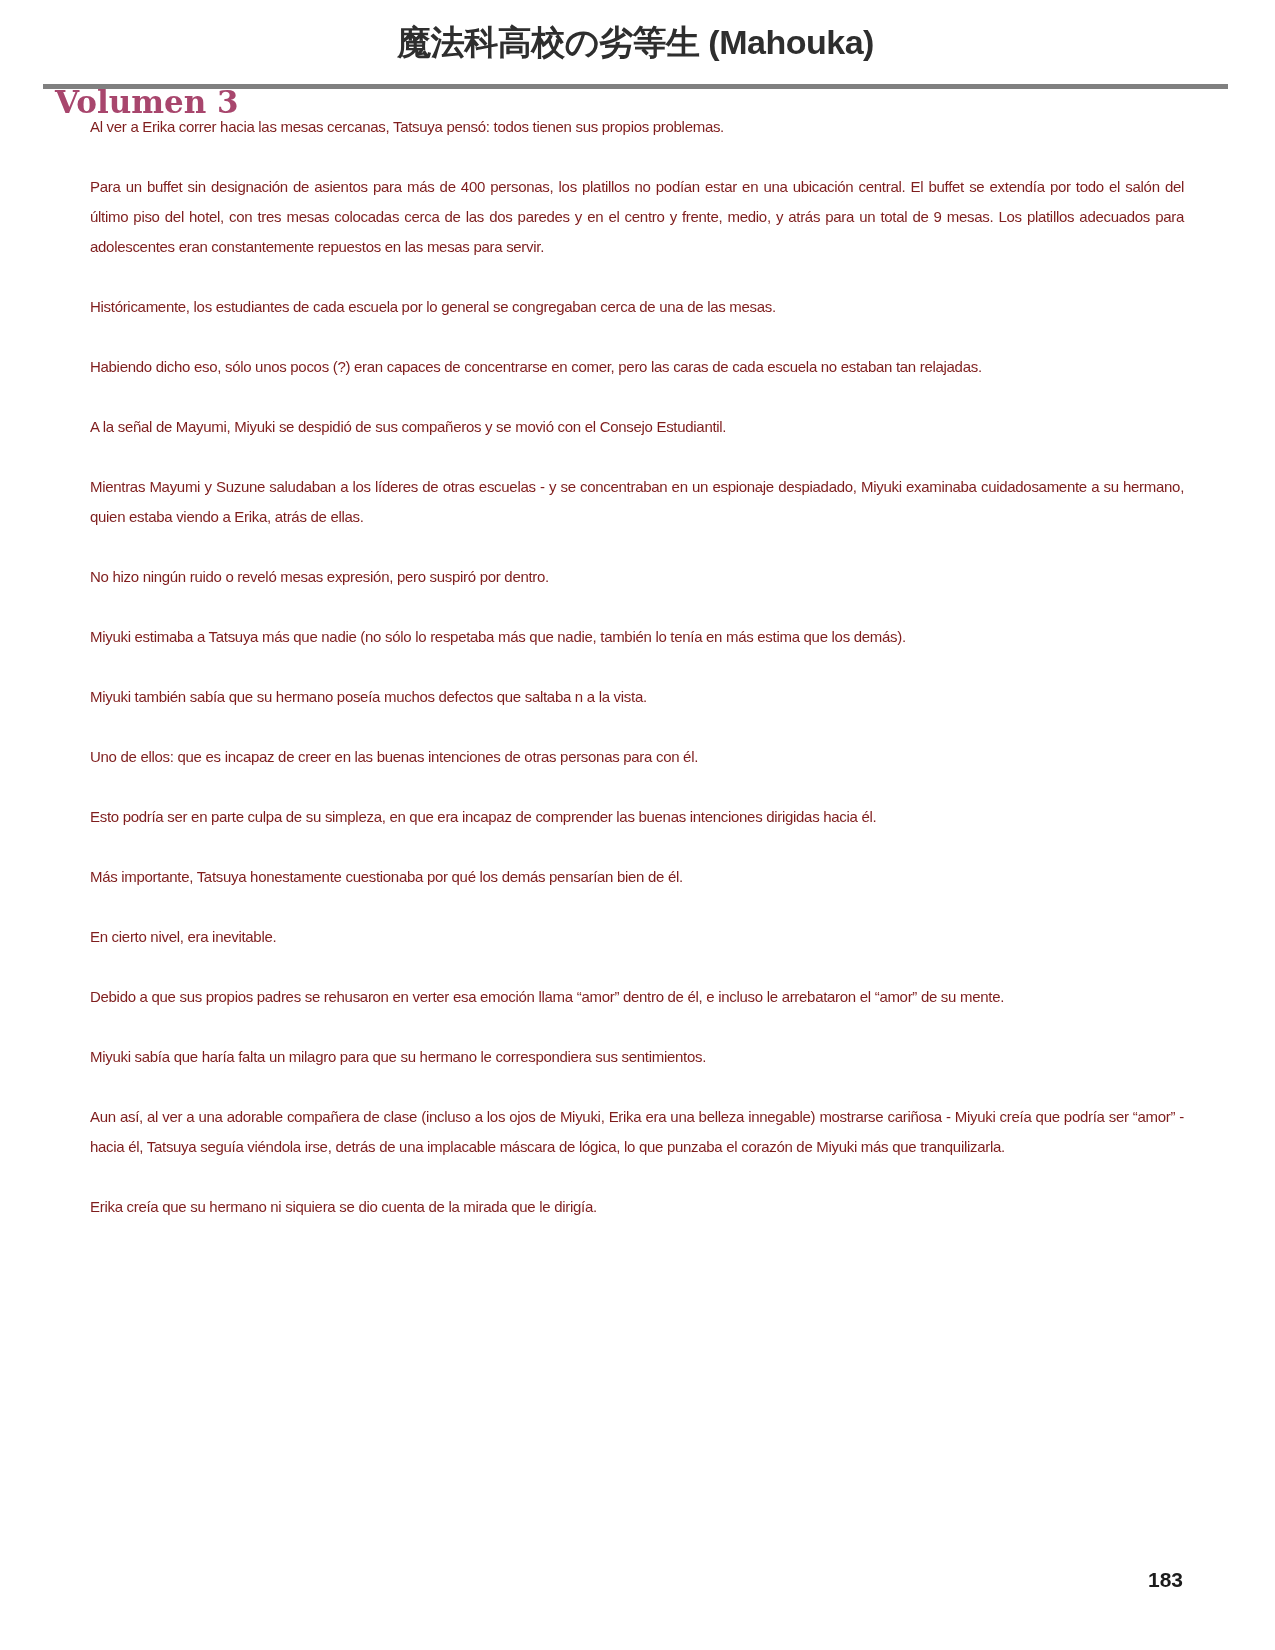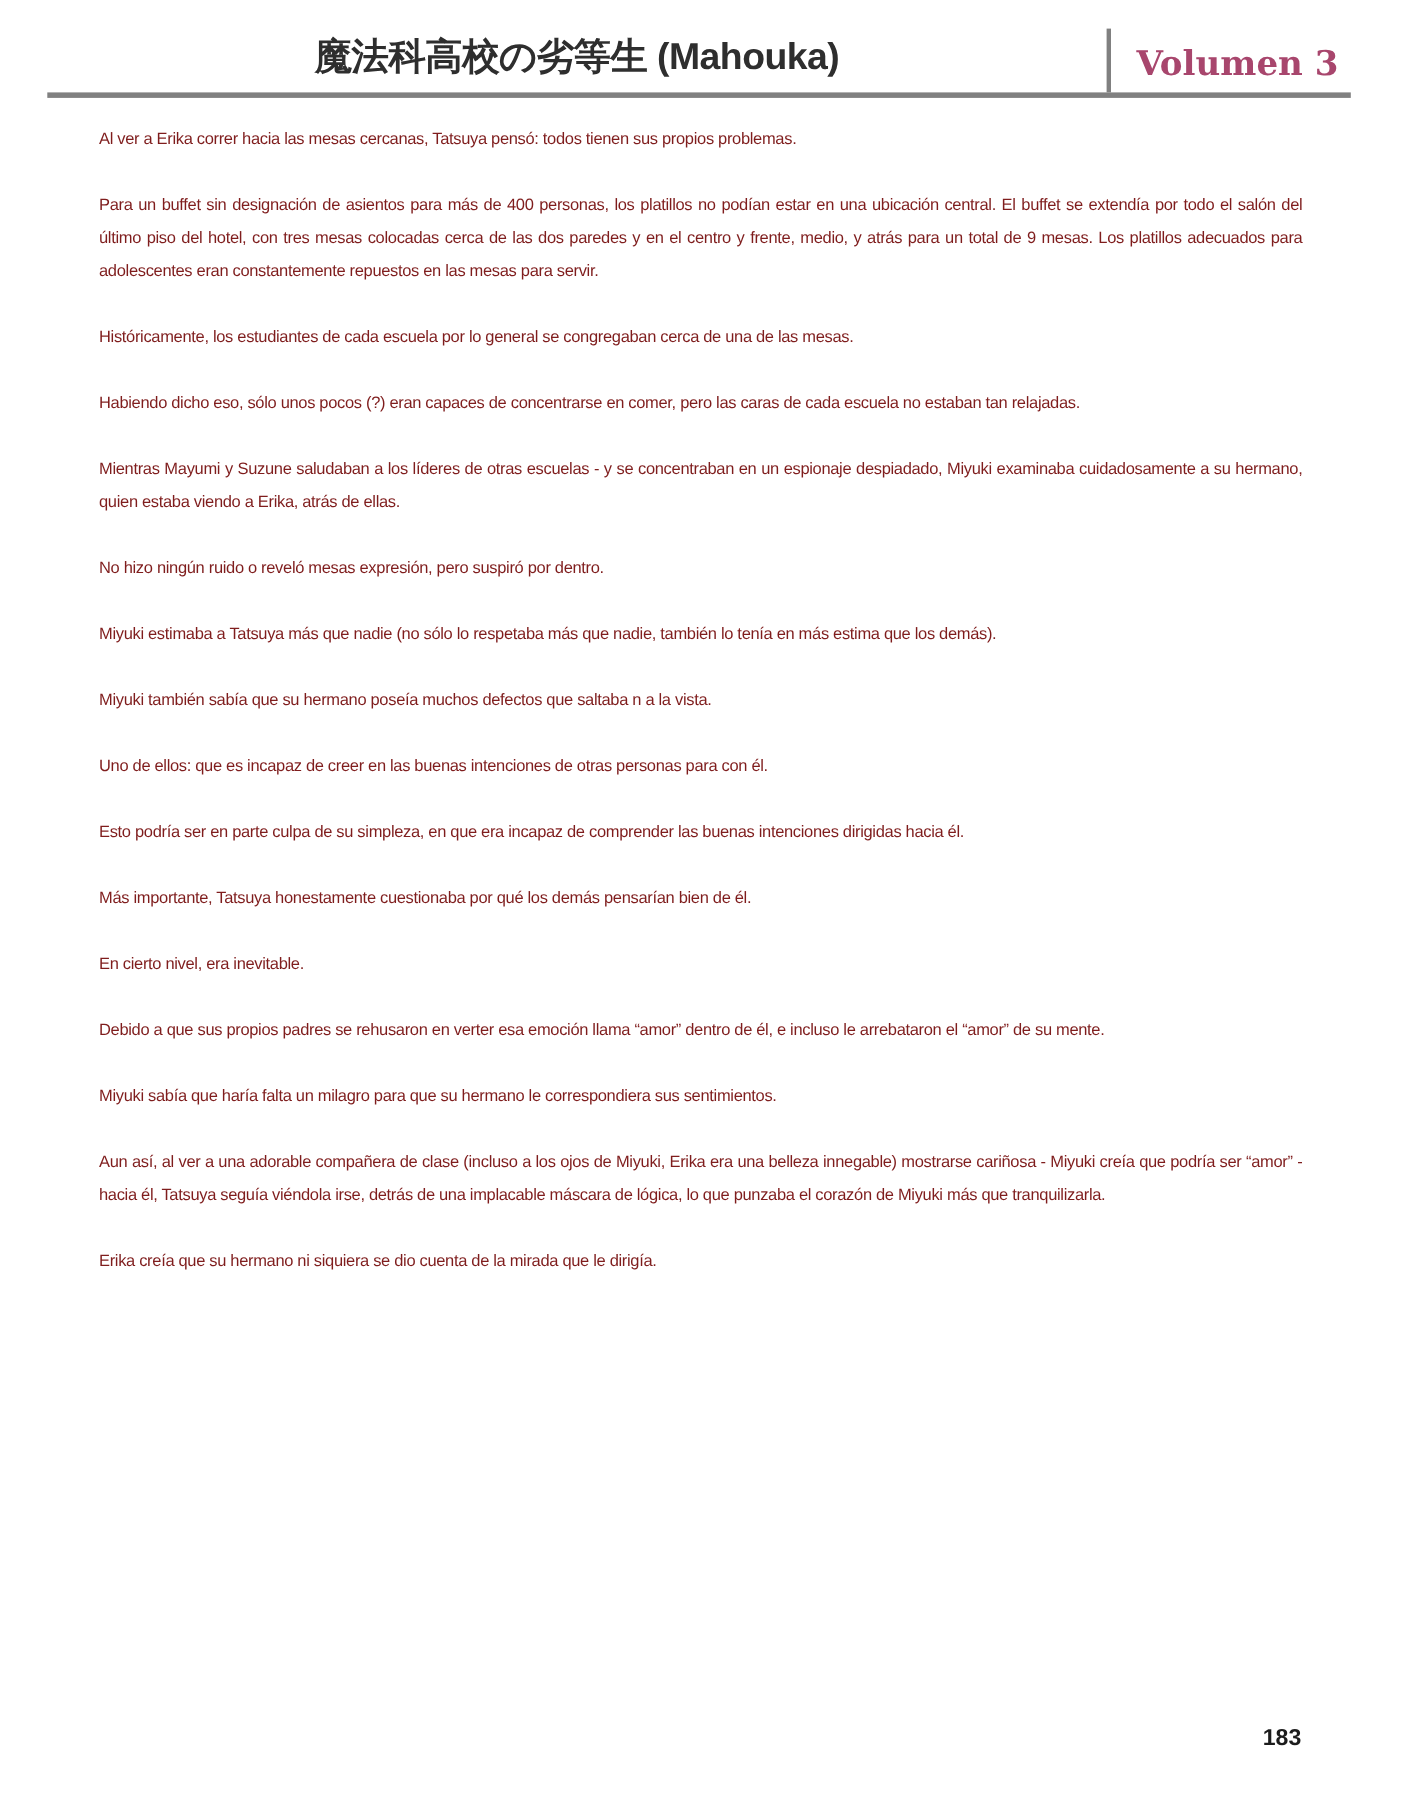--- a/index.html
+++ b/index.html
@@ -17,20 +17,21 @@
   
   .header {
     position: absolute;
     top: 20px;
     left: 43px;
     width: 1185px;
     height: 69px;
     display: flex;
     align-items: stretch;
     border-bottom: 5px solid #808080;
+    flex-direction: column;
   }
   .header-title-cell {
     flex: 1 1 auto;
     display: flex;
     align-items: center;
     justify-content: center;
   }
   .doc-title {
     font-family: "Liberation Sans", sans-serif;
     font-weight: 700;
@@ -43,21 +44,20 @@
     width: 4px;
     background: #808080;
     margin-top: 6px;
   }
   .header-volume-cell {
     width: 218px;
     display: flex;
     align-items: center;
     padding-left: 12px;
     padding-top: 12px;
-    justify-content: center;
   }
   .volume-label {
     font-family: "DejaVu Serif", "Liberation Serif", serif;
     font-weight: 700;
     font-size: 31px;
     color: #a8466d;
     white-space: nowrap;
   }
 
   
@@ -99,20 +99,21 @@
     <div class="header-volume-cell">
       <span class="volume-label">Volumen 3</span>
     </div>
   </div>
 
   <div class="content">
     <p class="para">Al ver a Erika correr hacia las mesas cercanas, Tatsuya pensó: todos tienen sus propios problemas.</p>
     <p class="para">Para un buffet sin designación de asientos para más de 400 personas, los platillos no podían estar en una ubicación central. El buffet se extendía por todo el salón del último piso del hotel, con tres mesas colocadas cerca de las dos paredes y en el centro y frente, medio, y atrás para un total de 9 mesas. Los platillos adecuados para adolescentes eran constantemente repuestos en las mesas para servir.</p>
     <p class="para">Históricamente, los estudiantes de cada escuela por lo general se congregaban cerca de una de las mesas.</p>
     <p class="para">Habiendo dicho eso, sólo unos pocos (?) eran capaces de concentrarse en comer, pero las caras de cada escuela no estaban tan relajadas.</p>
+    <p class="para">A la señal de Mayumi, Miyuki se despidió de sus compañeros y se movió con el Consejo Estudiantil.</p>
     <p class="para">Mientras Mayumi y Suzune saludaban a los líderes de otras escuelas - y se concentraban en un espionaje despiadado, Miyuki examinaba cuidadosamente a su hermano, quien estaba viendo a Erika, atrás de ellas.</p>
     <p class="para">No hizo ningún ruido o reveló mesas expresión, pero suspiró por dentro.</p>
     <p class="para">Miyuki estimaba a Tatsuya más que nadie (no sólo lo respetaba más que nadie, también lo tenía en más estima que los demás).</p>
     <p class="para">Miyuki también sabía que su hermano poseía muchos defectos que saltaba n a la vista.</p>
     <p class="para">Uno de ellos: que es incapaz de creer en las buenas intenciones de otras personas para con él.</p>
     <p class="para">Esto podría ser en parte culpa de su simpleza, en que era incapaz de comprender las buenas intenciones dirigidas hacia él.</p>
     <p class="para">Más importante, Tatsuya honestamente cuestionaba por qué los demás pensarían bien de él.</p>
     <p class="para">En cierto nivel, era inevitable.</p>
     <p class="para">Debido a que sus propios padres se rehusaron en verter esa emoción llama “amor” dentro de él, e incluso le arrebataron el “amor” de su mente.</p>
     <p class="para">Miyuki sabía que haría falta un milagro para que su hermano le correspondiera sus sentimientos.</p>

